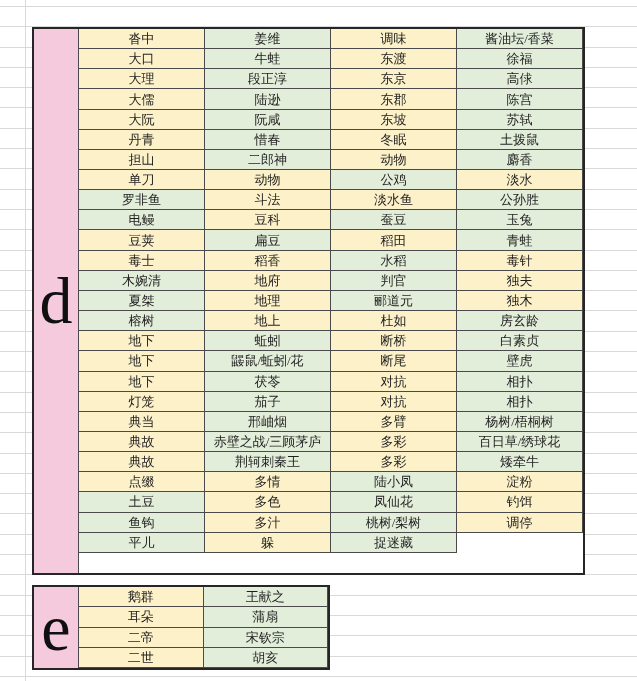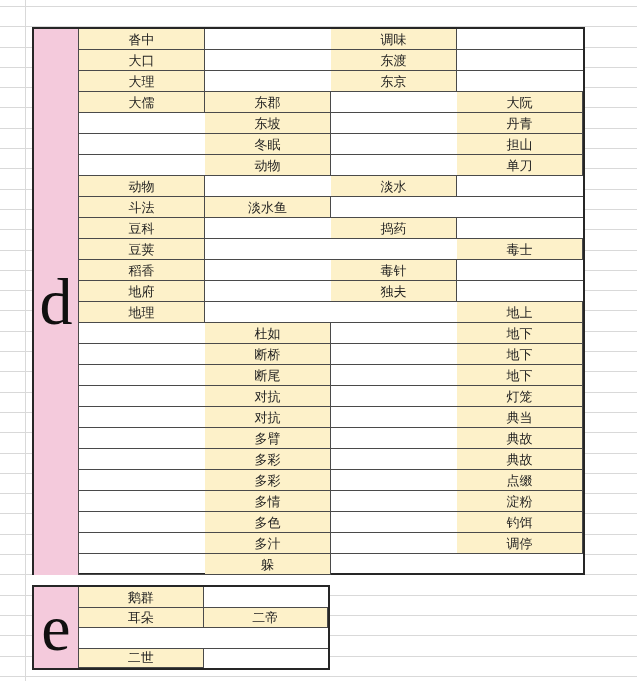--- a/index.html
+++ b/index.html
@@ -35,21 +35,21 @@
     display:flex;align-items:center;justify-content:center;
     border-right:1px solid var(--line);
     font-size:66px;line-height:1;color:#101010;
   }
   .cell{
     display:flex;align-items:center;justify-content:center;
     border-bottom:1px solid var(--line);border-right:1px solid var(--line);
     font-size:13px;line-height:1;white-space:nowrap;overflow:hidden;
   }
   .c0,.c2{background:var(--yellow);}
-  .c1,.c3{background:var(--green);margin-top:20px;}
+  .c1,.c3{background:var(--green);}
 </style>
 </head>
 <body>
 
 <div class="canvas">
   <div class="gridlines"></div>
   <div class="vline"></div>
 
   <section class="tbl main" id="section-0">
     <div class="letter-cell">d</div>
@@ -60,20 +60,21 @@
       <div class="cell c3">酱油坛/香菜</div>
       <div class="cell c0">大口</div>
       <div class="cell c1">牛蛙</div>
       <div class="cell c2">东渡</div>
       <div class="cell c3">徐福</div>
       <div class="cell c0">大理</div>
       <div class="cell c1">段正淳</div>
       <div class="cell c2">东京</div>
       <div class="cell c3">高俅</div>
       <div class="cell c0">大儒</div>
+      <div class="cell c1">陆逊</div>
       <div class="cell c2">东郡</div>
       <div class="cell c3">陈宫</div>
       <div class="cell c0">大阮</div>
       <div class="cell c1">阮咸</div>
       <div class="cell c2">东坡</div>
       <div class="cell c3">苏轼</div>
       <div class="cell c0">丹青</div>
       <div class="cell c1">惜春</div>
       <div class="cell c2">冬眠</div>
       <div class="cell c3">土拨鼠</div>
@@ -85,39 +86,39 @@
       <div class="cell c2">动物</div>
       <div class="cell c3">公鸡</div>
       <div class="cell c0">淡水</div>
       <div class="cell c1">罗非鱼</div>
       <div class="cell c2">斗法</div>
       <div class="cell c0">淡水鱼</div>
       <div class="cell c3">公孙胜</div>
       <div class="cell c1">电鳗</div>
       <div class="cell c2">豆科</div>
       <div class="cell c3">蚕豆</div>
-      <div class="cell c0">捣药</div>
       <div class="cell c1">玉兔</div>
       <div class="cell c2">豆荚</div>
       <div class="cell c3">扁豆</div>
+      <div class="cell c0">稻田</div>
       <div class="cell c1">青蛙</div>
       <div class="cell c2">毒士</div>
       <div class="cell c0">稻香</div>
       <div class="cell c1">水稻</div>
       <div class="cell c2">毒针</div>
       <div class="cell c3">木婉清</div>
       <div class="cell c0">地府</div>
       <div class="cell c1">判官</div>
       <div class="cell c2">独夫</div>
       <div class="cell c3">夏桀</div>
       <div class="cell c0">地理</div>
       <div class="cell c1">郦道元</div>
+      <div class="cell c2">独木</div>
       <div class="cell c3">榕树</div>
       <div class="cell c0">地上</div>
-      <div class="cell c1">蚂蚁</div>
       <div class="cell c2">杜如</div>
       <div class="cell c3">房玄龄</div>
       <div class="cell c0">地下</div>
       <div class="cell c1">蚯蚓</div>
       <div class="cell c2">断桥</div>
       <div class="cell c3">白素贞</div>
       <div class="cell c0">地下</div>
       <div class="cell c1">鼹鼠/蚯蚓/花</div>
       <div class="cell c2">断尾</div>
       <div class="cell c3">壁虎</div>
@@ -135,40 +136,41 @@
       <div class="cell c3">杨树/梧桐树</div>
       <div class="cell c0">典故</div>
       <div class="cell c1">赤壁之战/三顾茅庐</div>
       <div class="cell c2">多彩</div>
       <div class="cell c3">百日草/绣球花</div>
       <div class="cell c0">典故</div>
       <div class="cell c1">荆轲刺秦王</div>
       <div class="cell c2">多彩</div>
       <div class="cell c3">矮牵牛</div>
       <div class="cell c0">点缀</div>
-      <div class="cell c1">花钿</div>
       <div class="cell c2">多情</div>
       <div class="cell c3">陆小凤</div>
       <div class="cell c0">淀粉</div>
       <div class="cell c1">土豆</div>
       <div class="cell c2">多色</div>
       <div class="cell c3">凤仙花</div>
       <div class="cell c0">钓饵</div>
       <div class="cell c1">鱼钩</div>
       <div class="cell c2">多汁</div>
       <div class="cell c3">桃树/梨树</div>
       <div class="cell c0">调停</div>
       <div class="cell c1">平儿</div>
       <div class="cell c2">躲</div>
+      <div class="cell c3">捉迷藏</div>
     </section>
 
   <section class="tbl etbl" id="section-1">
     <div class="letter-cell">e</div>
 
   <div class="cell c0">鹅群</div>
       <div class="cell c1">王献之</div>
       <div class="cell c0">耳朵</div>
+      <div class="cell c1">蒲扇</div>
       <div class="cell c0">二帝</div>
       <div class="cell c1">宋钦宗</div>
+      <div class="cell c0">二世</div>
       <div class="cell c1">胡亥</div>
-      <div class="cell c0">二世</div>
     </section>
 </div>
 
 </body></html>

